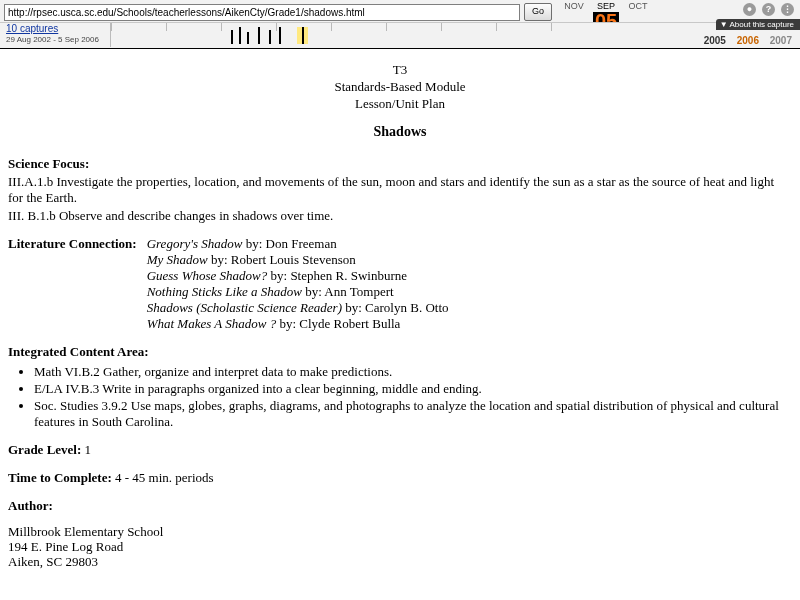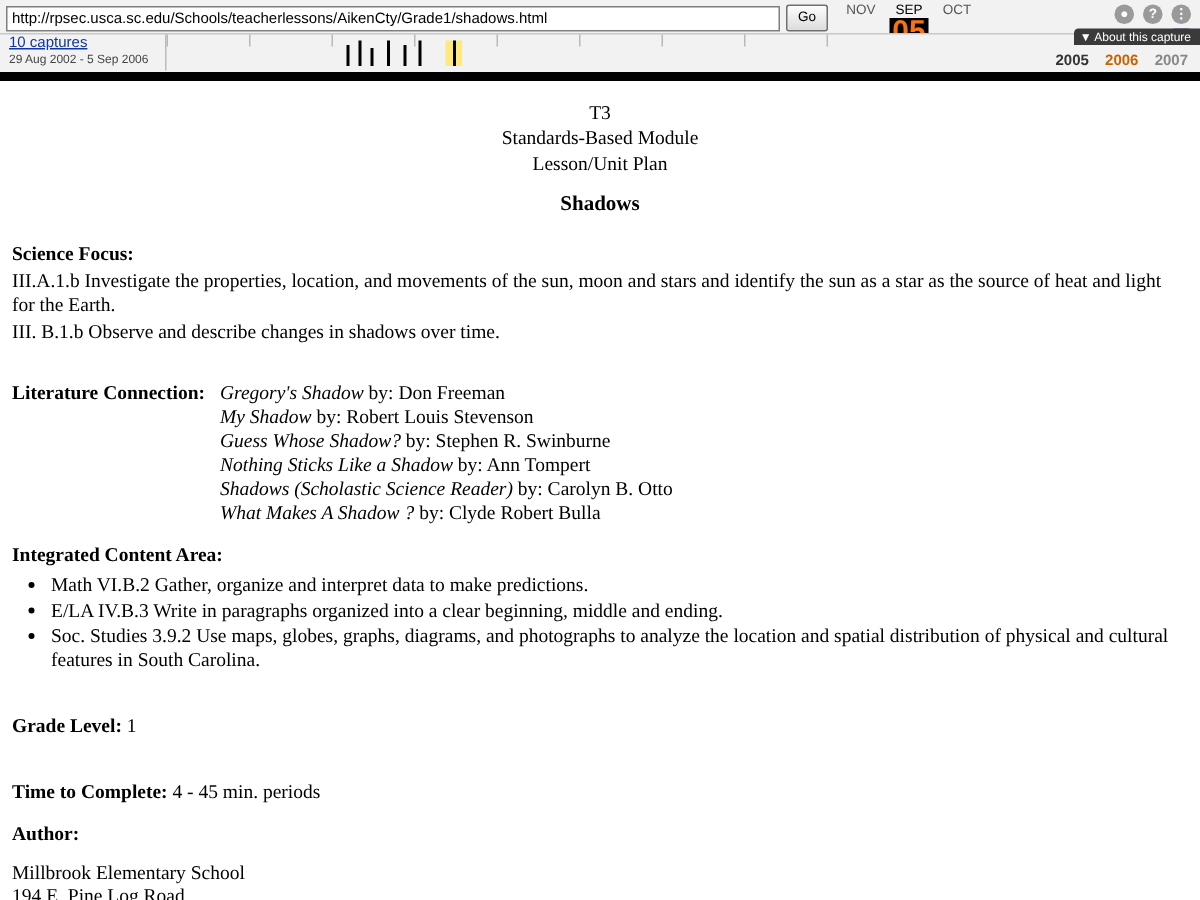--- a/index.html
+++ b/index.html
@@ -12,21 +12,21 @@
     background: #ffffff;
     font-family: "Liberation Serif", serif;
     font-size: 13px;
     color: #000;
     overflow: hidden;
   }
 
   
   .wb-bar {
     background: #f2f2f2;
-    border-bottom: 6px solid #000000;
+    border-bottom: 1px solid #000000;
     height: 48px;
     position: relative;
     font-family: "Liberation Sans", sans-serif;
   }
   .wb-row1 {
     display: flex;
     align-items: center;
     height: 22px;
     padding: 2px 4px 0 4px;
     box-sizing: border-box;
@@ -215,21 +215,21 @@
   .sec-head {
     font-weight: bold;
     margin-top: 12px;
   }
   p.body {
     margin: 2px 0 0 0;
     line-height: 16px;
   }
   .lit-wrap {
     display: flex;
-    margin-top: 25px;
+    margin-top: 12px;
   }
   .lit-label {
     font-weight: bold;
     white-space: nowrap;
     padding-right: 10px;
   }
   .lit-list div {
     line-height: 16px;
   }
   .lit-list em { font-style: italic; }
@@ -237,21 +237,21 @@
     margin: 4px 0 0 0;
     padding-left: 26px;
   }
   ul.content li {
     line-height: 16px;
     margin-bottom: 1px;
   }
   .inline-head {
     font-weight: bold;
   }
-  .pad-line { margin-top: 28px; }
+  .pad-line { margin-top: 12px; }
   .author-block {
     margin-top: 10px;
     line-height: 15px;
   }
   .author-block a {
     color: #1a1ae6;
     text-decoration: underline;
   }
 </style>
 </head>

